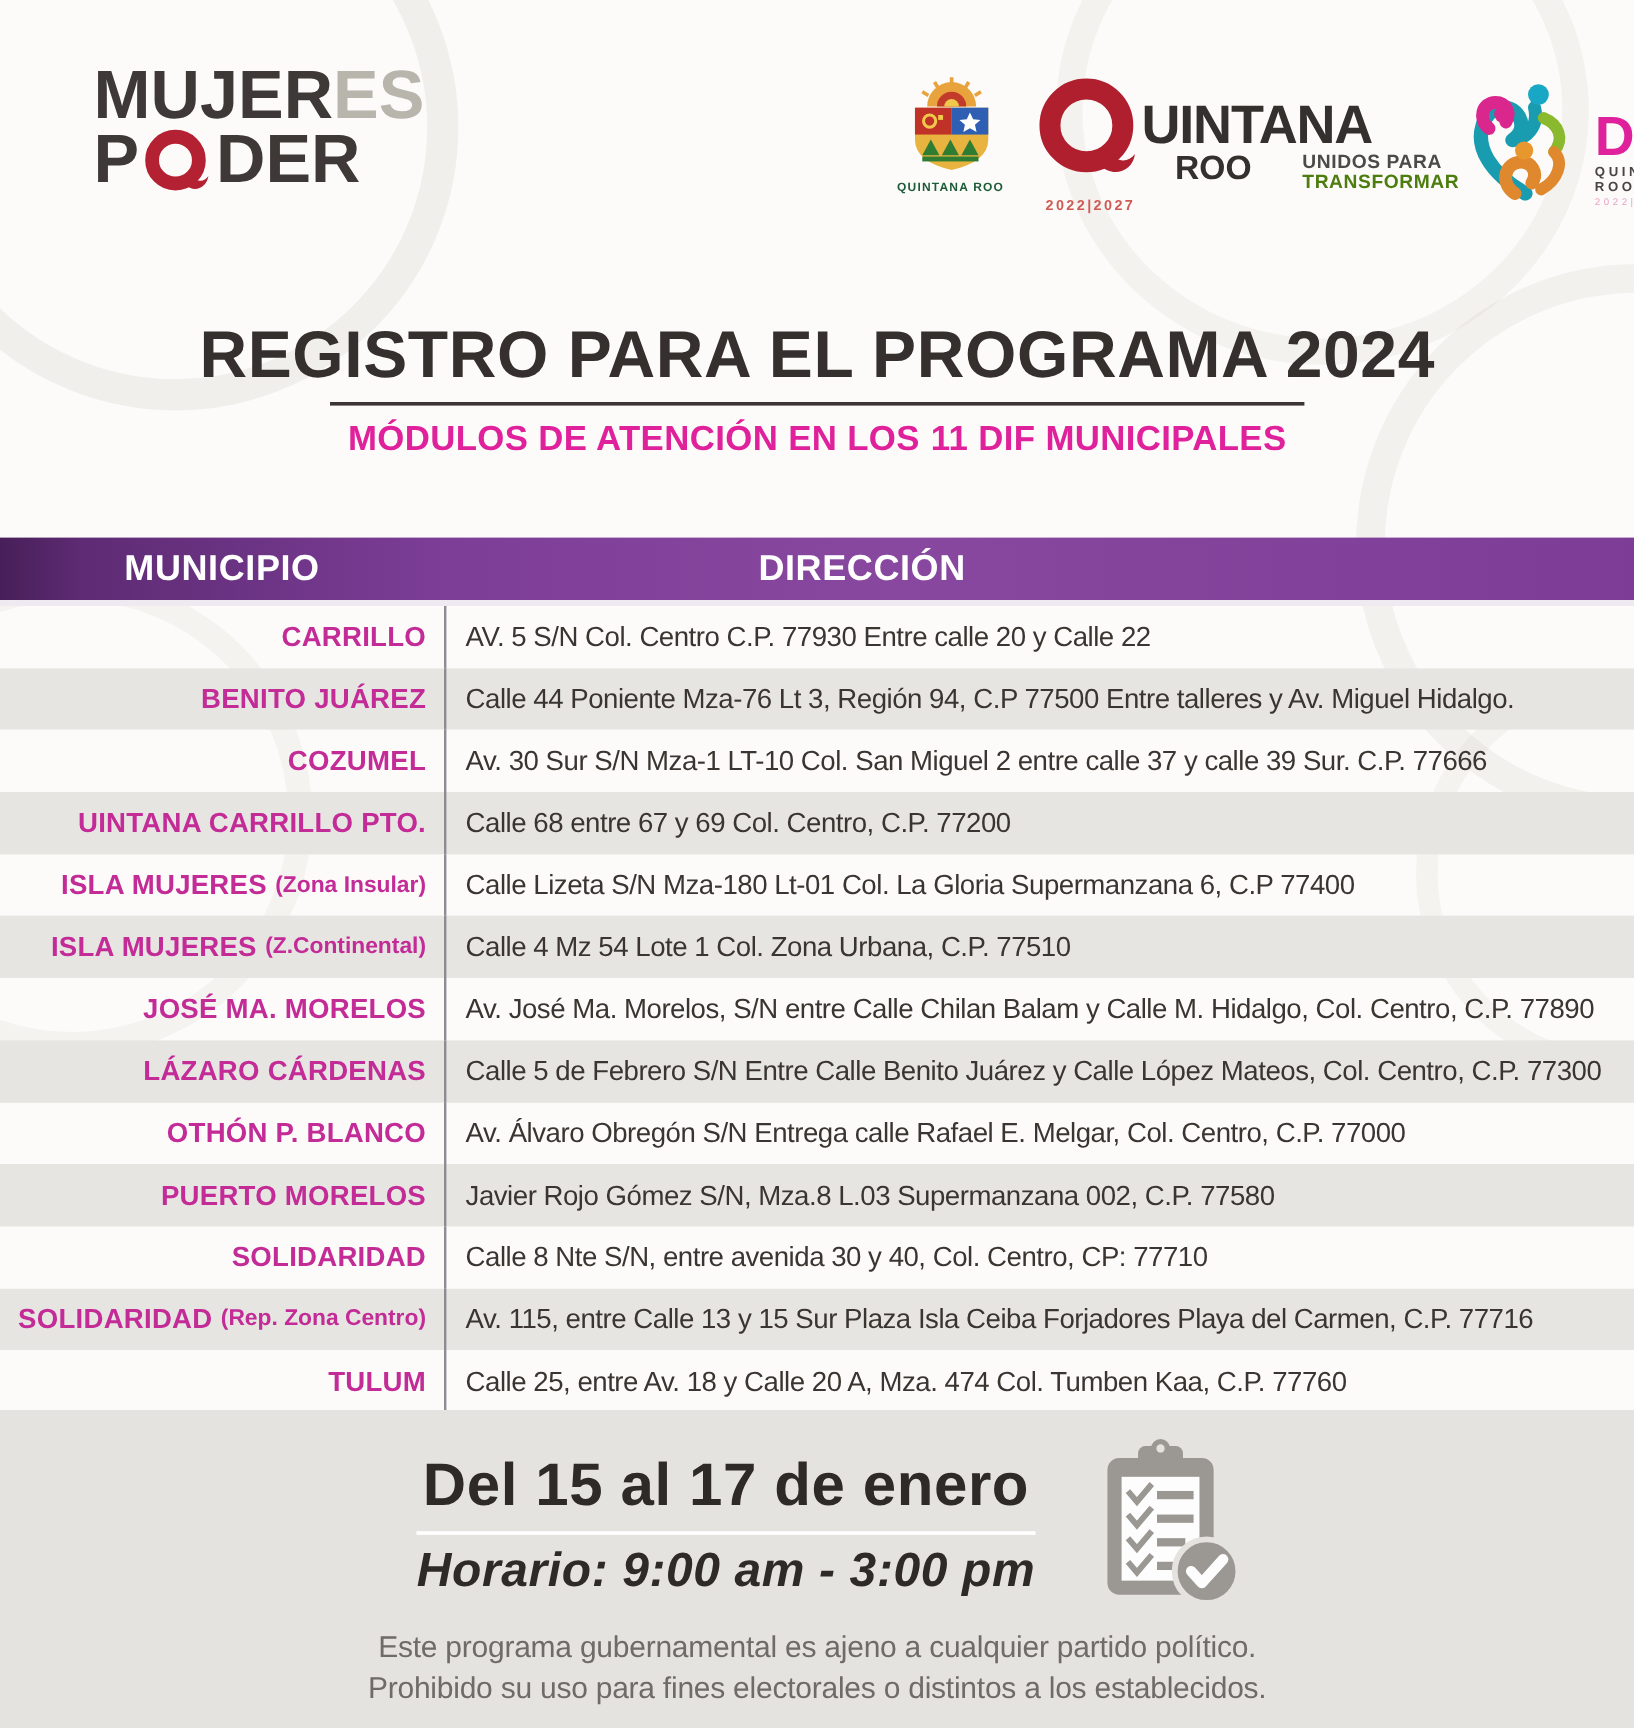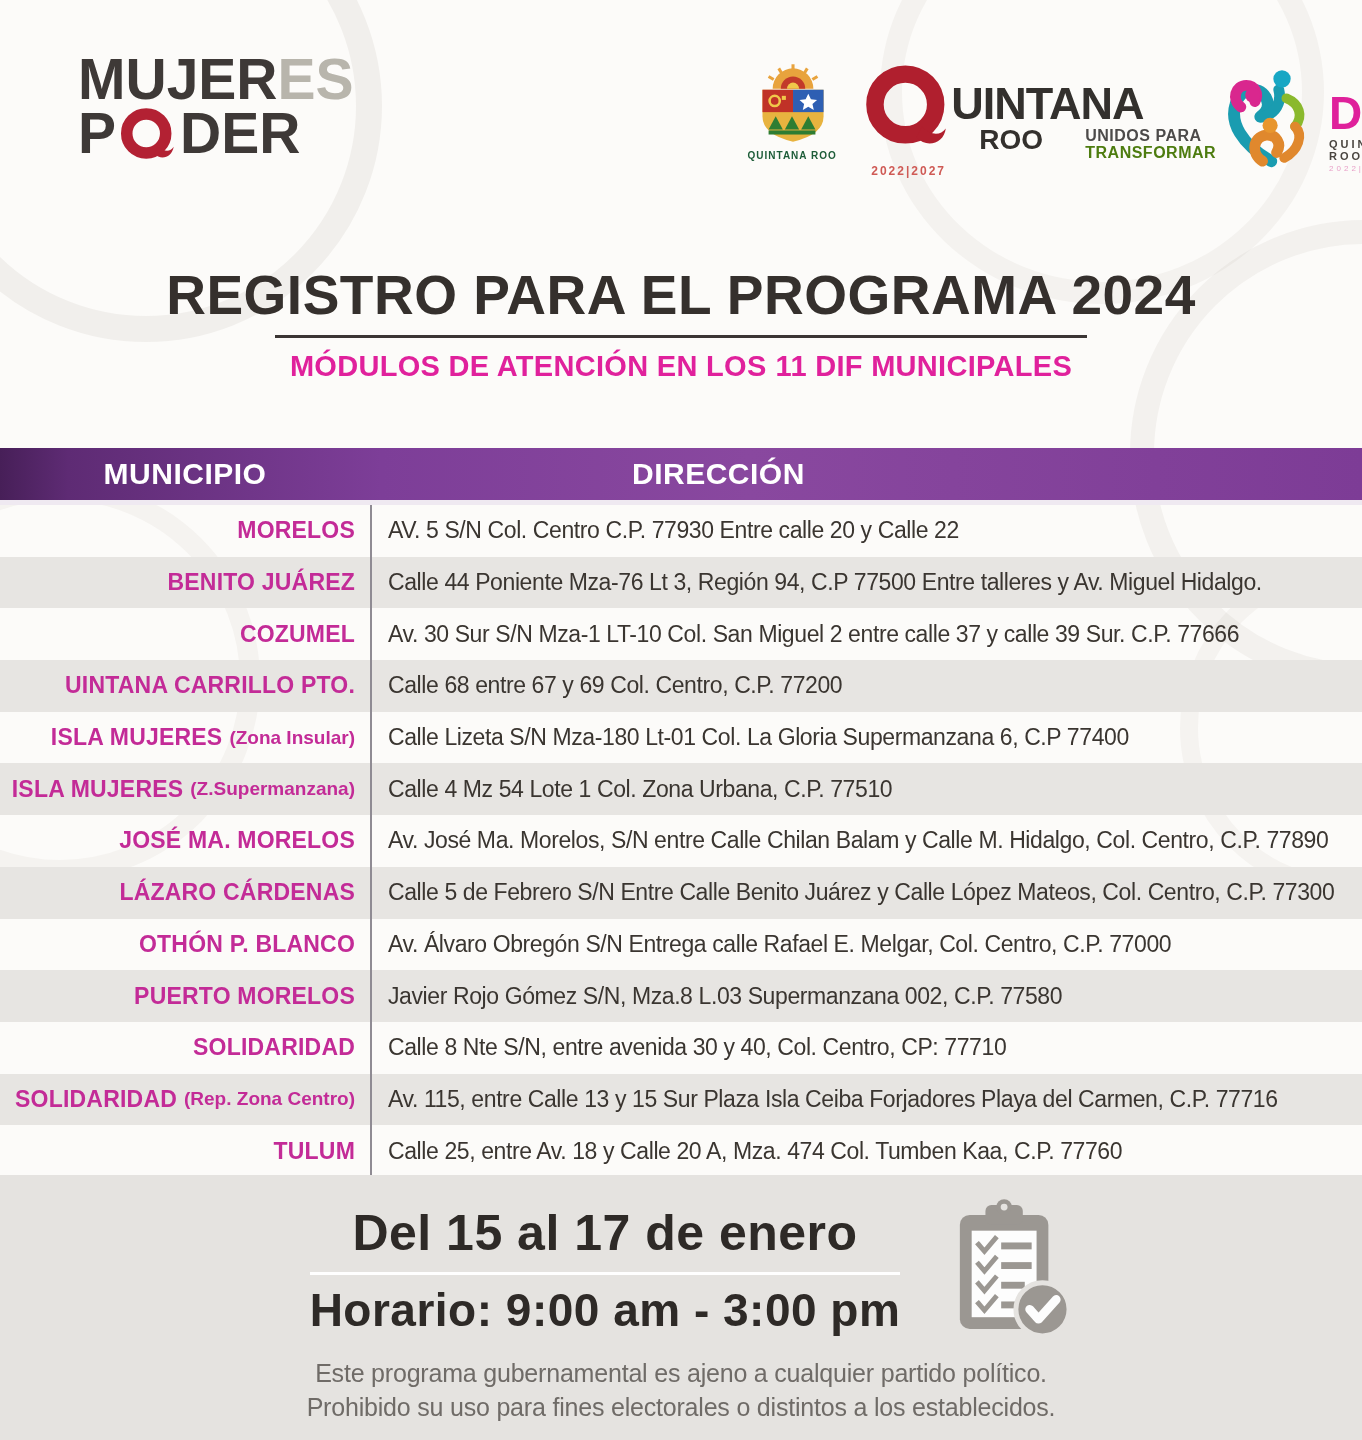--- a/index.html
+++ b/index.html
@@ -71,21 +71,21 @@
     flex:1; border-left:2px solid #8f8b93; padding-left:16px;
     font-size:23px; color:#3a3530; letter-spacing:-0.4px; white-space:nowrap;
   }
 
   
   .footer { position:absolute; left:0; top:1175px; width:1362px; height:265px; background:#e5e3e0; z-index:2; }
   .footer-main { display:flex; justify-content:center; align-items:center; gap:52px; padding-top:24px;padding-left:18px; }
   .footer-text { text-align:center; }
   .dates { font-size:50px; font-weight:900; color:#2e2a27; letter-spacing:0.5px; }
   .white-rule { height:3px; background:#ffffff; width:100%; margin:10px 0 8px 0; }
-  .schedule { font-size:46px; font-weight:900; color:#2e2a27; letter-spacing:0.5px; }
+  .schedule { font-size:40px; font-weight:900; color:#2e2a27; letter-spacing:0.5px;font-style:italic; }
   .clipboard { width:118px; height:142px; }
   .disclaimer { margin:16px 0 0 0; text-align:center; font-size:25px; color:#6f6b67; line-height:1.35; letter-spacing:-0.2px; }
 </style>
 </head>
 <body>
 
 <div class="page">
 
   <div class="deco c1"></div>
   <div class="deco c2"></div>
@@ -181,21 +181,21 @@
   </section>
 
   <section class="table">
     <div class="thead">
       <div class="th muni-h">MUNICIPIO</div>
       <div class="th dir-h">DIRECCIÓN</div>
     </div>
     <div class="tbody">
     <div class="trow">
       <div class="td muni">
-        <span class="muni-name">MORELOS</span>
+        <span class="muni-name">CARRILLO</span>
 
       </div>
       <div class="td dir">AV. 5 S/N Col. Centro C.P. 77930 Entre calle 20 y Calle 22</div>
     </div>
 
     <div class="trow">
       <div class="td muni">
         <span class="muni-name">BENITO JUÁREZ</span>
 
       </div>
@@ -222,21 +222,21 @@
       <div class="td muni">
         <span class="muni-name">ISLA MUJERES</span>
         <span class="muni-note">(Zona Insular)</span>
       </div>
       <div class="td dir">Calle Lizeta S/N Mza-180 Lt-01 Col. La Gloria Supermanzana 6, C.P 77400</div>
     </div>
 
     <div class="trow">
       <div class="td muni">
         <span class="muni-name">ISLA MUJERES</span>
-        <span class="muni-note">(Z.Supermanzana)</span>
+        <span class="muni-note">(Z.Continental)</span>
       </div>
       <div class="td dir">Calle 4 Mz 54 Lote 1 Col. Zona Urbana, C.P. 77510</div>
     </div>
 
     <div class="trow">
       <div class="td muni">
         <span class="muni-name">JOSÉ MA. MORELOS</span>
 
       </div>
       <div class="td dir">Av. José Ma. Morelos, S/N entre Calle Chilan Balam y Calle M. Hidalgo, Col. Centro,  C.P.  77890</div>

